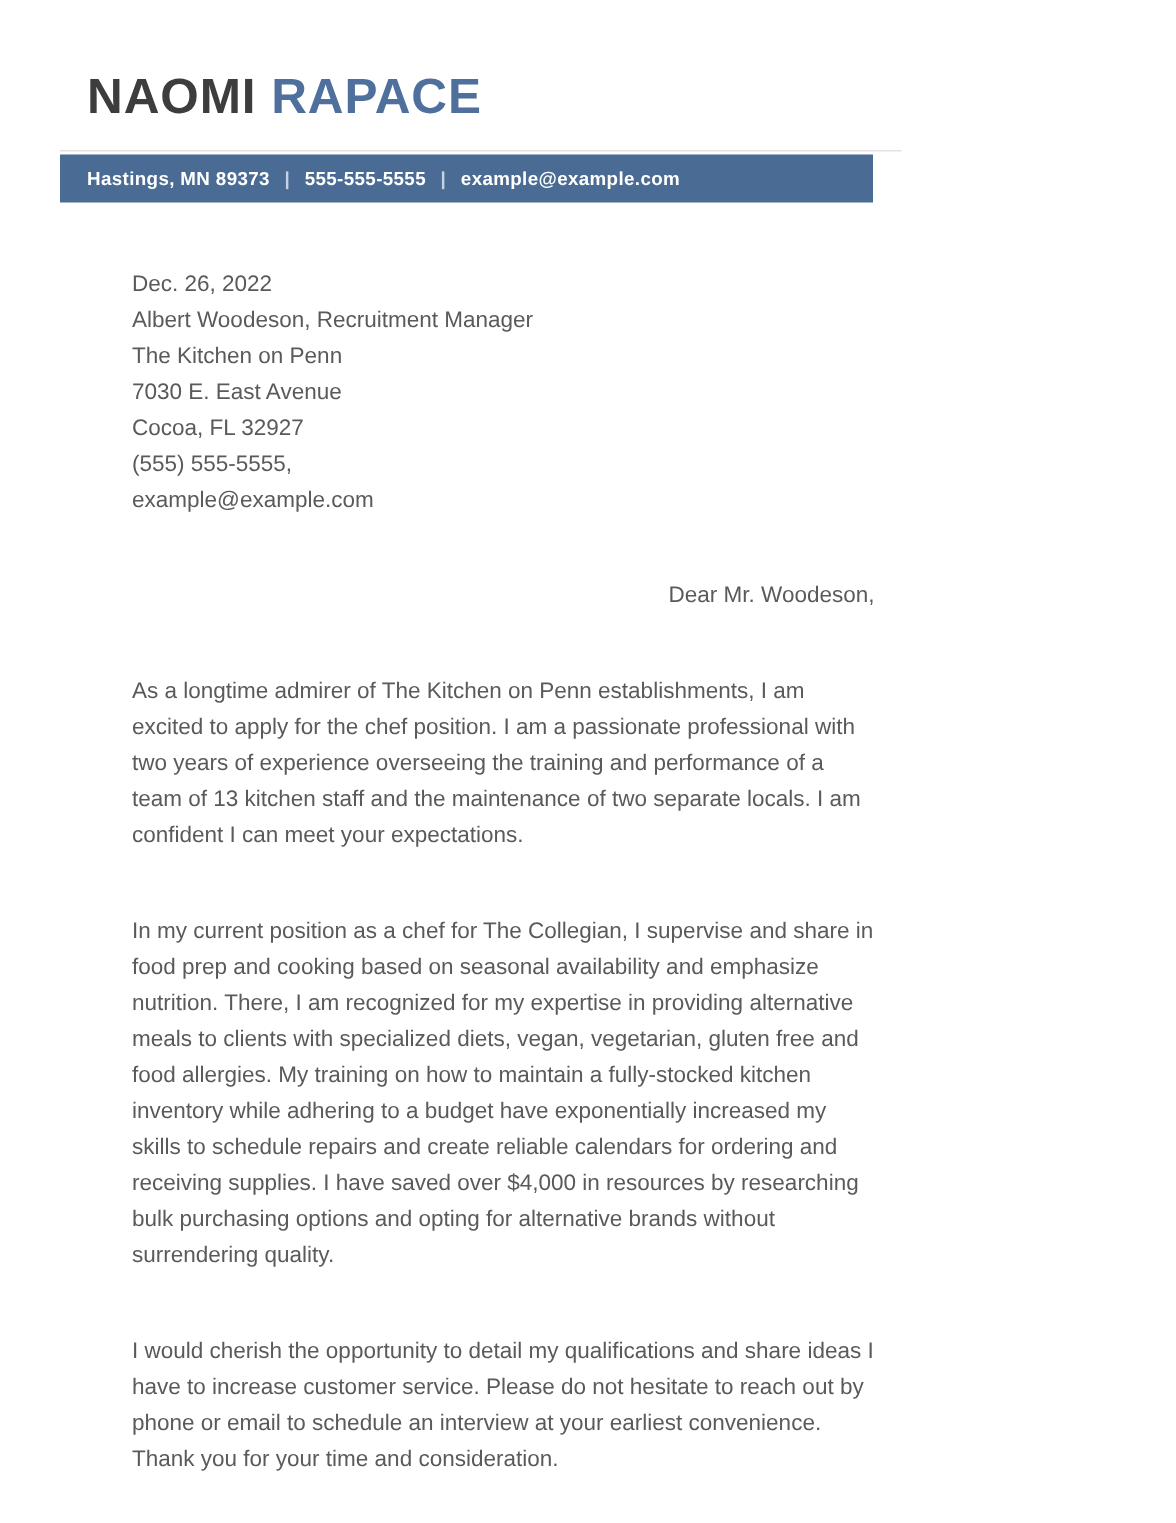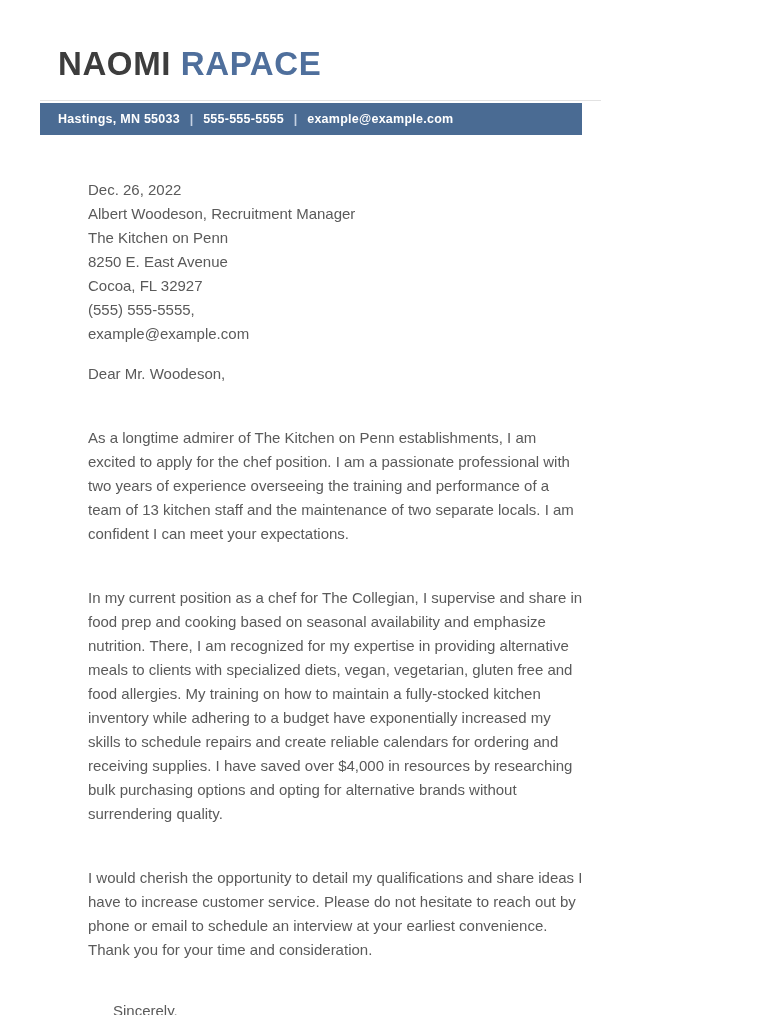--- a/index.html
+++ b/index.html
@@ -79,21 +79,22 @@
   }
   .date {
     margin-top: 43px;
   }
   .recipient {
   }
   .recipient div {
     line-height: 24px;
   }
   .salutation {
-    margin-top: 16px;
+    margin-top: 39px;
+    text-align: right;
   }
   .body-paragraph {
     margin-top: 40px;
     max-width: 668px;
     text-align: left;
   }
   .closing {
     margin-top: 36px;
     margin-left: 25px;
   }
@@ -109,36 +110,36 @@
   <div class="header">
     <h1 class="name-line">
       <span class="name-first">NAOMI</span><span> </span><span class="name-last">RAPACE</span>
     </h1>
   </div>
 
   <div class="header-rule"></div>
 
   <div class="contact-bar">
     <div class="contact-text">
-      <span>Hastings, MN 55033</span>
+      <span>Hastings, MN 89373</span>
       <span class="contact-sep">|</span>
       <span>555-555-5555</span>
       <span class="contact-sep">|</span>
       <span>example@example.com</span>
     </div>
   </div>
 
   <div class="letter">
 
     <div class="date">Dec. 26, 2022</div>
 
     <div class="recipient">
       <div>Albert Woodeson, Recruitment Manager</div>
       <div>The Kitchen on Penn</div>
-      <div>8250 E. East Avenue</div>
+      <div>7030 E. East Avenue</div>
       <div>Cocoa, FL 32927</div>
       <div>(555) 555-5555,</div>
       <div>example@example.com</div>
     </div>
 
     <div class="salutation">Dear Mr. Woodeson,</div>
 
     <div class="body-paragraph">As a longtime admirer of The Kitchen on Penn establishments, I am excited to apply for the chef position. I am a passionate professional with two years of experience overseeing the training and performance of a team of 13 kitchen staff and the maintenance of two separate locals. I am confident I can meet your expectations.</div>
     <div class="body-paragraph">In my current position as a chef for The Collegian, I supervise and share in food prep and cooking based on seasonal availability and emphasize nutrition. There, I am recognized for my expertise in providing alternative meals to clients with specialized diets, vegan, vegetarian, gluten free and food allergies. My training on how to maintain a fully-stocked kitchen inventory while adhering to a budget have exponentially increased my skills to schedule repairs and create reliable calendars for ordering and receiving supplies. I have saved over $4,000 in resources by researching bulk purchasing options and opting for alternative brands without surrendering quality.</div>
     <div class="body-paragraph">I would cherish the opportunity to detail my qualifications and share ideas I have to increase customer service. Please do not hesitate to reach out by phone or email to schedule an interview at your earliest convenience. Thank you for your time and consideration.</div>

